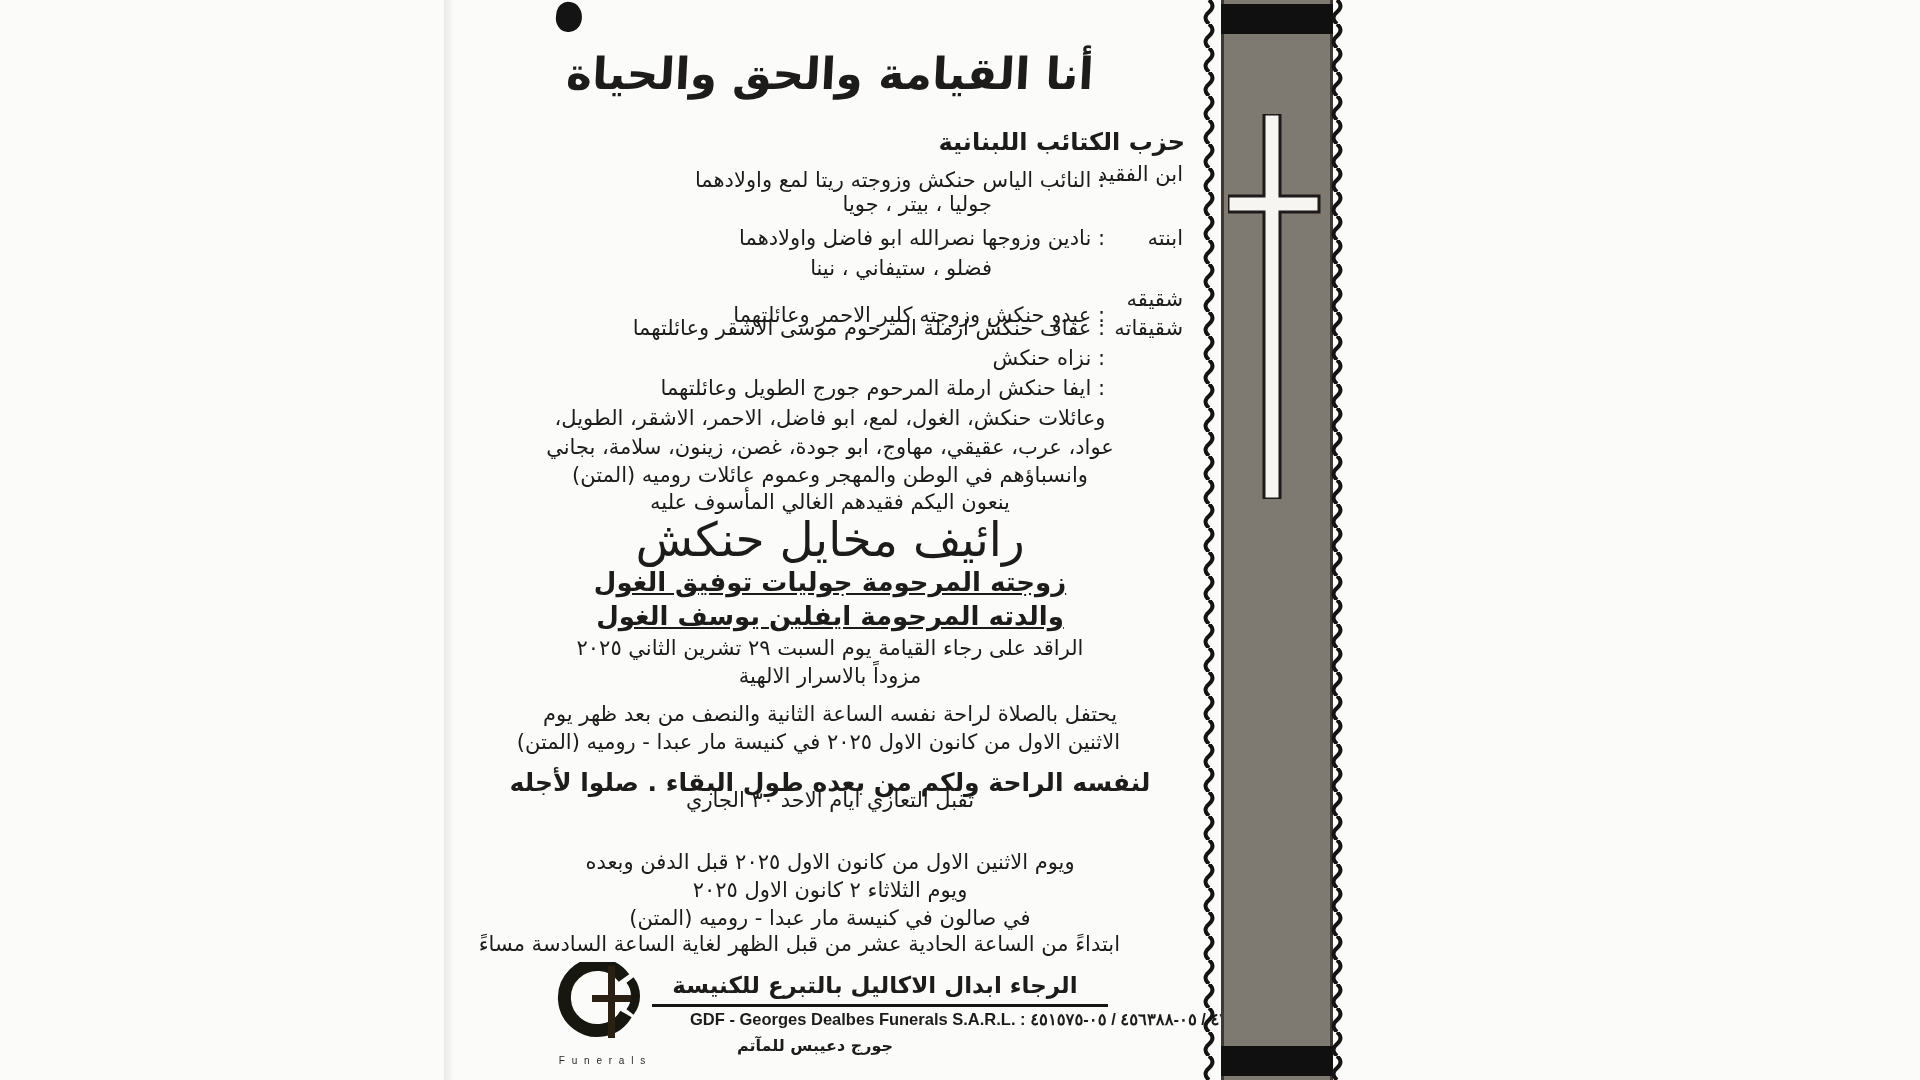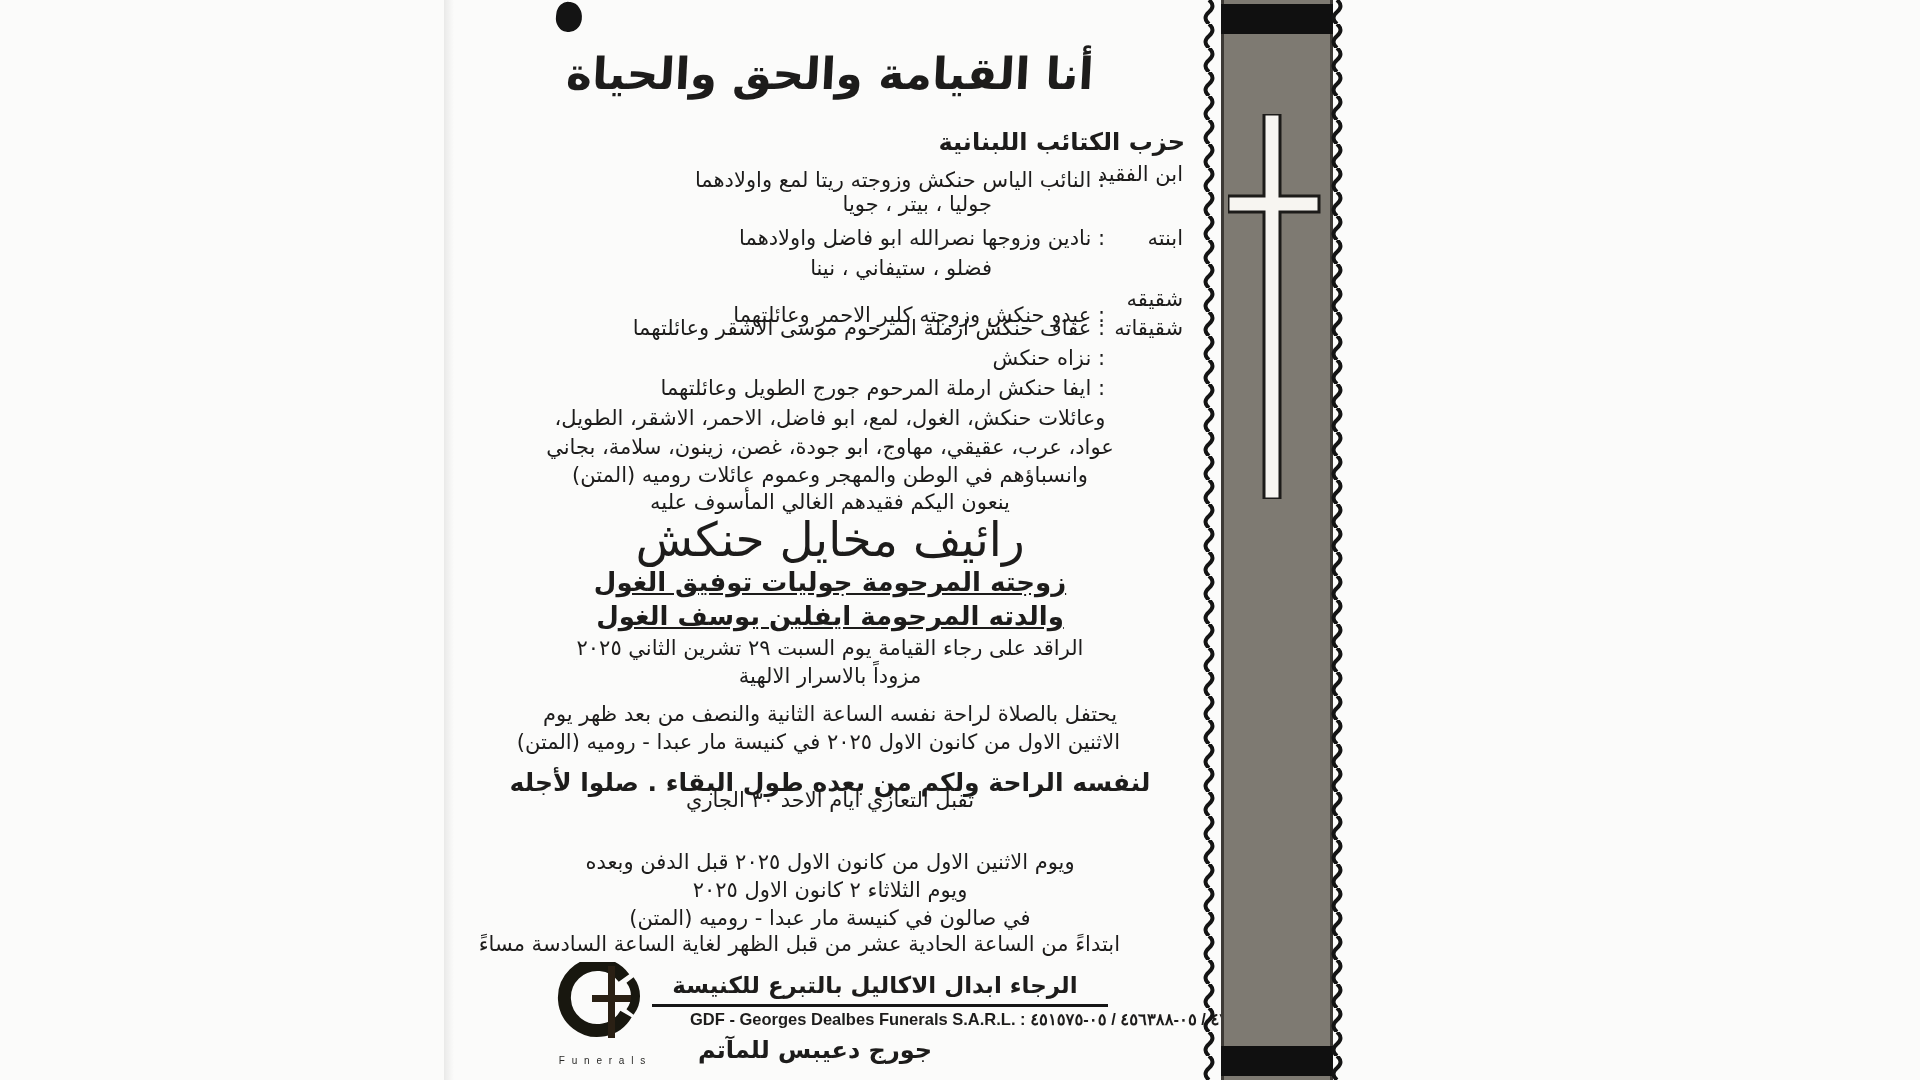--- a/index.html
+++ b/index.html
@@ -25,21 +25,21 @@
   
   .cline{position:absolute;left:540px;width:580px;text-align:center;font-size:21px;white-space:nowrap;}
   #name{left:520px;top:512px;width:620px;text-align:center;font-size:47px;font-weight:normal;}
   .subname{position:absolute;left:540px;width:580px;text-align:center;font-size:26px;font-weight:bold;white-space:nowrap;text-decoration:underline;}
   #blessing{left:500px;top:768px;width:660px;text-align:center;font-size:25px;font-weight:bold;white-space:nowrap;}
   
   #wreaths{left:640px;top:972px;width:470px;text-align:center;font-size:23px;font-weight:bold;white-space:nowrap;}
   #rule{left:652px;top:1004px;width:456px;height:3px;background:#161616;}
   #gdf{left:690px;top:1010px;width:420px;text-align:center;font-size:16.5px;font-weight:bold;
        font-family:"Liberation Sans",sans-serif;white-space:nowrap;}
-  #gname{left:655px;top:1036px;width:320px;text-align:center;font-size:24px;font-weight:bold;white-space:nowrap;}
+  #gname{left:655px;top:1036px;width:320px;text-align:center;font-size:16px;font-weight:bold;white-space:nowrap;}
   
   #logo{left:552px;top:962px;width:100px;height:78px;}
   #logo-name{left:548px;top:1080px;width:110px;text-align:center;font-size:11px;font-weight:bold;
              font-family:"Liberation Serif",serif;white-space:nowrap;}
   #logo-sub{left:548px;top:1055px;width:110px;text-align:center;font-size:10px;letter-spacing:2px;
             font-family:"Liberation Sans",sans-serif;color:#2a2a28;white-space:nowrap;}
   
   .zig{position:absolute;top:0;width:18px;height:1080px;}
   #stripe{left:1221px;top:0;width:106px;height:1080px;background:#7e7a72;
           border-left:3px solid #3c3935;border-right:3px solid #3c3935;}

